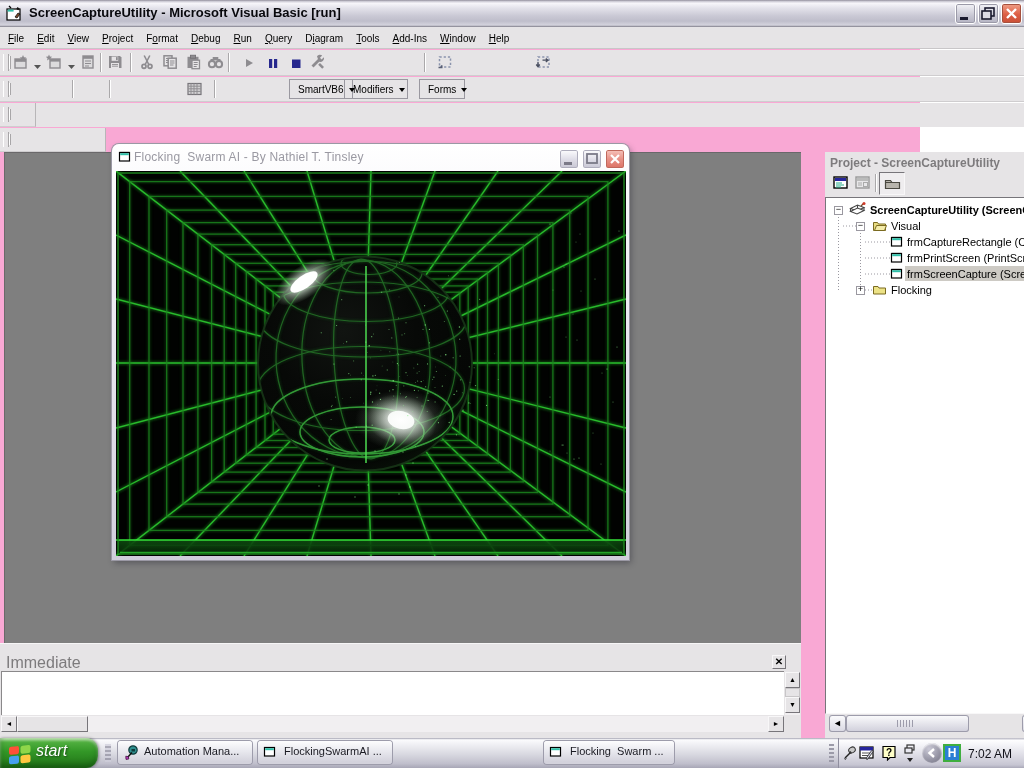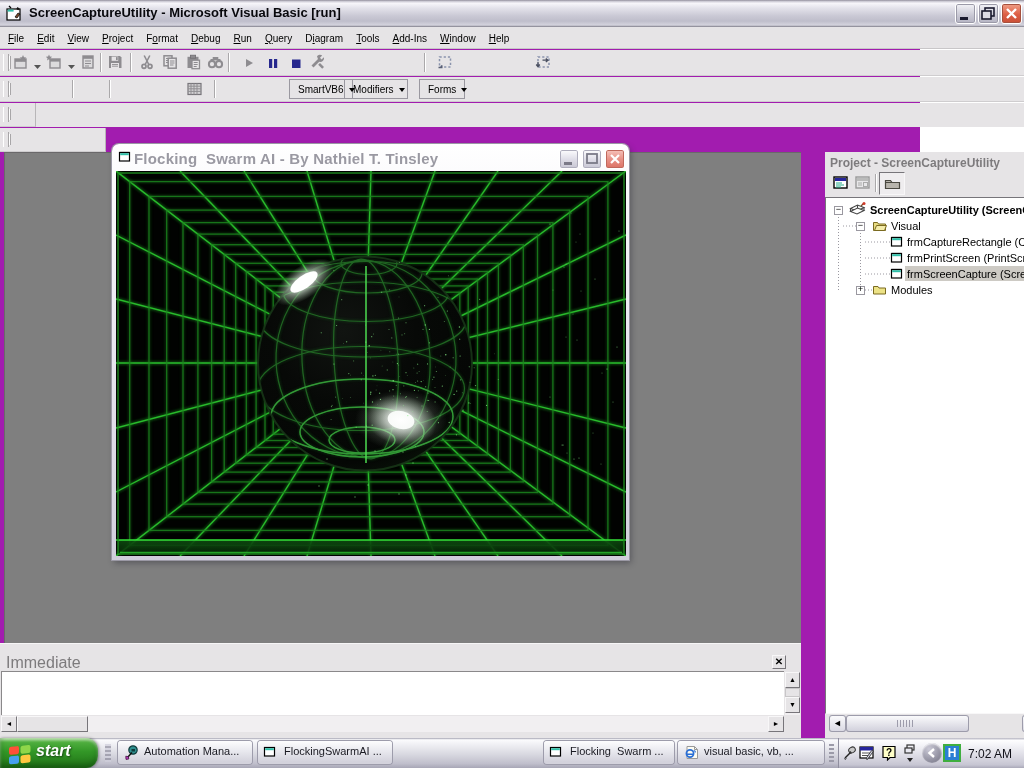--- a/index.html
+++ b/index.html
@@ -1,15 +1,15 @@
 <!DOCTYPE html>
 <html><head><meta charset="utf-8"><style>
 *{margin:0;padding:0;box-sizing:border-box}
 body{font-family:"Liberation Sans",sans-serif;width:1024px;height:768px;overflow:hidden}
-#scr{position:relative;width:920px;height:768px;background:#a21caf;font-size:11px;color:#000}
+#scr{position:relative;width:920px;height:768px;background:#f9a8d4;font-size:11px;color:#000}
 .abs{position:absolute}
 
 #tbar{left:0;top:0;width:1024px;height:27px;
  background:linear-gradient(#8b8894 0%,#c6c4cf 4%,#f7f6fa 12%,#e3e2ea 30%,#c9c8d4 60%,#bfbecb 78%,#d4d3dd 93%,#7e7c88 100%);}
 #tbar .ttl{position:absolute;left:29px;top:5px;font-size:13px;font-weight:bold;color:#08080c}
 .capbtn{position:absolute;top:3px;width:21px;height:21px;border-radius:3px;border:1px solid #fff;
  background:linear-gradient(#f4f4f8,#c9c8d4 60%,#b4b3c2);box-shadow:inset 0 0 0 1px #9b9aa8}
 #closeb{background:linear-gradient(#f0a088,#dd5f45 55%,#c94f36);box-shadow:inset 0 0 0 1px #a5503e}
 
 #menus{left:0;top:27px;width:1024px;height:22px;background:#e6e4e6;border-bottom:1px solid #c8c6c8;padding-left:3px}
@@ -46,32 +46,32 @@
 .rpbtn{position:absolute;top:0;width:22px;height:20px;padding:2px 0 0 3px}
 #tree{position:absolute;left:0;top:45px;width:216px;height:517px;background:#fff;
  border:1px solid;border-color:#77757a #f8f7f8 #f8f7f8 #77757a;overflow:hidden}
 .trow{position:absolute;height:16px;white-space:nowrap;font-size:11px}
 .pm{position:absolute;width:9px;height:9px;border:1px solid #9a98a0;background:#fff;
  font-size:9px;line-height:7px;text-align:center;font-family:"Liberation Mono",monospace}
 
 #cwin{left:112px;top:144px;width:517px;height:416px;border-radius:7px 7px 0 0;
  background:linear-gradient(#ffffff,#eceaf2 40%,#d6d4e0 90%,#cfcdda);
  box-shadow:0 0 0 1px #9a98a4,2px 3px 6px rgba(40,40,50,.45)}
-#cwin .ct{position:absolute;left:22px;top:6px;font-size:15px;font-weight:bold;color:#9a99a2;letter-spacing:.2px}
+#cwin .ct{position:absolute;left:22px;top:6px;font-size:12px;font-weight:normal;color:#9a99a2;letter-spacing:.2px}
 .cbtn{position:absolute;top:5px;width:20px;height:20px;border-radius:3px;border:1px solid #fff;
  background:linear-gradient(#fdfdfe,#dddce6 55%,#c8c7d4);box-shadow:inset 0 0 0 1px #aeadbc}
 #cclose{background:linear-gradient(#f6c4bc,#e89287 50%,#dc7265);box-shadow:inset 0 0 0 1px #c0685c}
 #scene{position:absolute;left:4px;top:27px;width:510px;height:385px;background:#000}
 
 #task{left:0;top:738px;width:1024px;height:30px;
  background:linear-gradient(#a2a1b0 0%,#fbfbfd 6%,#f1f1f5 20%,#d8d8e0 55%,#c0bfcc 85%,#a7a6b6 100%)}
 #start{position:absolute;left:0;top:0;width:98px;height:30px;border-radius:0 12px 12px 0;
  background:linear-gradient(#8ed17a 0%,#4fae3e 14%,#339727 45%,#2a851f 72%,#1e6f16 100%);
  box-shadow:inset 0 -3px 6px rgba(0,40,0,.35),inset 0 2px 3px rgba(255,255,255,.5),1px 0 3px rgba(0,0,0,.4)}
-#start span{position:absolute;left:36px;top:4px;color:#fff;font-size:16px;font-weight:bold;font-style:italic;
+#start span{position:absolute;left:36px;top:4px;color:#fff;font-size:16px;font-weight:normal;font-style:italic;
  text-shadow:1px 1px 2px rgba(0,0,0,.5)}
 .tkb{position:absolute;top:3px;height:23px;border-radius:3px;
  background:linear-gradient(#fdfdfe,#e8e8ee 45%,#d3d2dc 90%);box-shadow:0 0 0 1px #9d9cab;
  font-size:11px;color:#1a1a22;padding:4px 4px 0 26px;white-space:nowrap;overflow:hidden}
 .tkb.on{background:linear-gradient(#8e94a2,#767d8e 50%,#828897);box-shadow:inset 0 1px 2px rgba(0,0,20,.5),0 0 0 1px #6a7080;color:#fff}
 .tkico{position:absolute;left:5px;top:4px}
 #tray{position:absolute;right:0;top:0;width:186px;height:30px;
  background:linear-gradient(#b4b3c0 0%,#fdfdfe 8%,#f3f3f7 25%,#dcdbe4 60%,#c6c5d2 90%,#a9a8b8 100%);
  border-left:1px solid #8f8e9e}
 #clock{position:absolute;left:129px;top:9px;font-size:12px;color:#101018}
@@ -300,21 +300,21 @@
               <path d="M1.5 2.5 h10" stroke="#000" stroke-width="1.2"></path>
               <rect x="2.2" y="3.2" width="8.6" height="2" fill="#2fbfa8"></rect>
             </svg></span>
           <span class="abs" style="left:81px;top:2px">frmScreenCapture (ScreenCapture.frm)</span>
         </div>
         <div class="trow" style="left:0;top:84px;width:216px">
           <div class="pm" style="left:30px;top:4px">+</div>
           <span class="abs" style="left:46px;top:1px"><svg width="15" height="13" viewBox="0 0 15 13">
               <path d="M1.5 3.5 h4.5 l1 1.5 h6.5 v6 h-12 z" fill="#ece286" stroke="#7a6a20" stroke-width="1"></path>
             </svg></span>
-          <span class="abs" style="left:65px;top:2px">Modules</span>
+          <span class="abs" style="left:65px;top:2px">Flocking</span>
         </div>
 </div>
 <div class="abs" style="left:4px;top:563px;width:210px;height:17px">
         <div class="abs" style="left:0;top:0;width:17px;height:17px;border-radius:3px;background:linear-gradient(#fdfdfe,#d8d7e2);box-shadow:0 0 0 1px #9d9cab inset;text-align:center;font-size:9px;padding-top:3px">◄</div>
         <div class="abs" style="left:17px;top:0;width:123px;height:17px;border-radius:3px;background:linear-gradient(#fdfdfe,#cfceda);box-shadow:0 0 0 1px #9d9cab inset"></div>
         <div class="abs" style="left:68px;top:5px;width:18px;height:7px;background:repeating-linear-gradient(90deg,#9d9cab 0 1px,transparent 1px 3px)"></div>
         <div class="abs" style="left:193px;top:0;width:17px;height:17px;border-radius:3px;background:linear-gradient(#fdfdfe,#d8d7e2);box-shadow:0 0 0 1px #9d9cab inset;text-align:center;font-size:9px;padding-top:3px">►</div>
       </div>
 </div>
 <div id="cwin" class="abs">
@@ -705,27 +705,20 @@
 <div class="tkb" style="left:258px;width:134px"><span class="tkico"><svg width="14" height="14" viewBox="0 0 14 14">
             <rect x="1.5" y="2.5" width="10" height="8.5" fill="#ffffff" stroke="#000" stroke-width="1.2"></rect>
             <path d="M1.5 2.5 h10" stroke="#000" stroke-width="1.2"></path>
             <rect x="2.2" y="3.2" width="8.6" height="2" fill="#2fbfa8"></rect>
           </svg></span>FlockingSwarmAI ...</div>
 <div class="tkb" style="left:544px;width:130px"><span class="tkico"><svg width="14" height="14" viewBox="0 0 14 14">
             <rect x="1.5" y="2.5" width="10" height="8.5" fill="#ffffff" stroke="#000" stroke-width="1.2"></rect>
             <path d="M1.5 2.5 h10" stroke="#000" stroke-width="1.2"></path>
             <rect x="2.2" y="3.2" width="8.6" height="2" fill="#2fbfa8"></rect>
           </svg></span>Flocking&nbsp; Swarm ...</div>
-<div class="tkb" style="left:678px;width:146px"><span class="tkico"><svg width="16" height="15" viewBox="0 0 16 15">
-            <path d="M4 1.5 h7.5 l3 3 v9 h-10.5 z" fill="#fdfcf2" stroke="#999" stroke-width="1"></path>
-            <path d="M11.5 1.5 v3 h3" fill="none" stroke="#999" stroke-width="1"></path>
-            <circle cx="7" cy="8.5" r="3.6" fill="none" stroke="#2a6fd6" stroke-width="1.7"></circle>
-            <path d="M3.6 9.3 h7" stroke="#2a6fd6" stroke-width="1.5"></path>
-            <path d="M10.8 5.5 q2 0.5 1.2 2" stroke="#2a6fd6" stroke-width="1.2" fill="none"></path>
-          </svg></span>visual basic, vb, ...</div>
 <div id="tray">
 <div class="abs" style="left:-10px;top:6px;width:5px;height:18px;background:repeating-linear-gradient(#9b9aa8 0 2px,transparent 2px 4px)"></div>
 <svg class="abs" style="left:3px;top:7px" width="16" height="16">
           <path d="M3 13 C5 11 6 10 8 8" stroke="#222" stroke-width="1.4" fill="none"></path>
           <ellipse cx="10" cy="5" rx="3.4" ry="2.8" transform="rotate(-30 10 5)" fill="#c8c8c8" stroke="#333" stroke-width="1"></ellipse>
           <path d="M7.6 6.8 l1.5 1.5" stroke="#333" stroke-width="2"></path>
           <path d="M2.5 13.5 c0 1 1.5 1 1.8 0" stroke="#222" stroke-width="1" fill="none"></path>
         </svg>
 <svg class="abs" style="left:20px;top:7px" width="17" height="16">
           <rect x="1" y="2" width="13" height="11" fill="#fff" stroke="#000" stroke-width="1.2"></rect>

